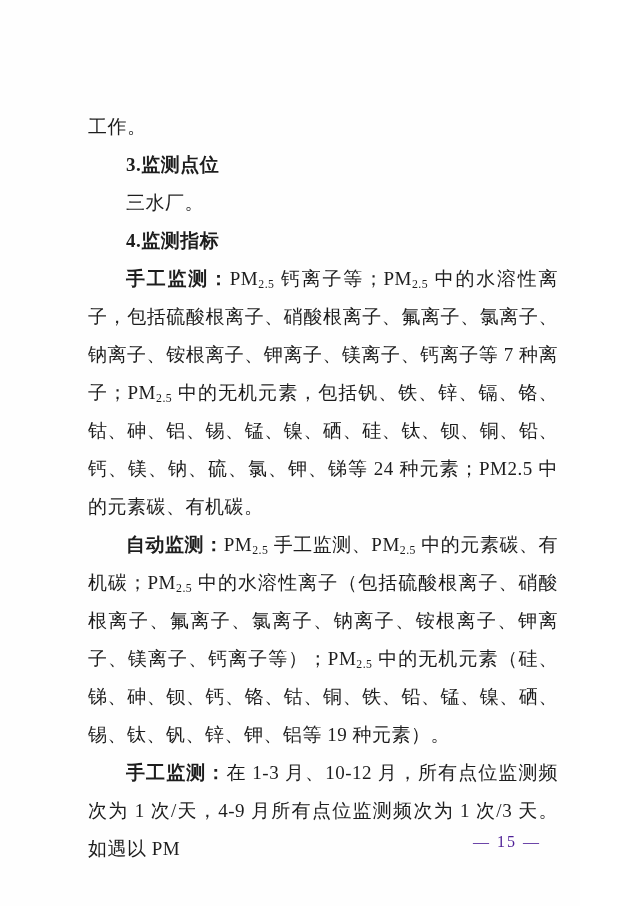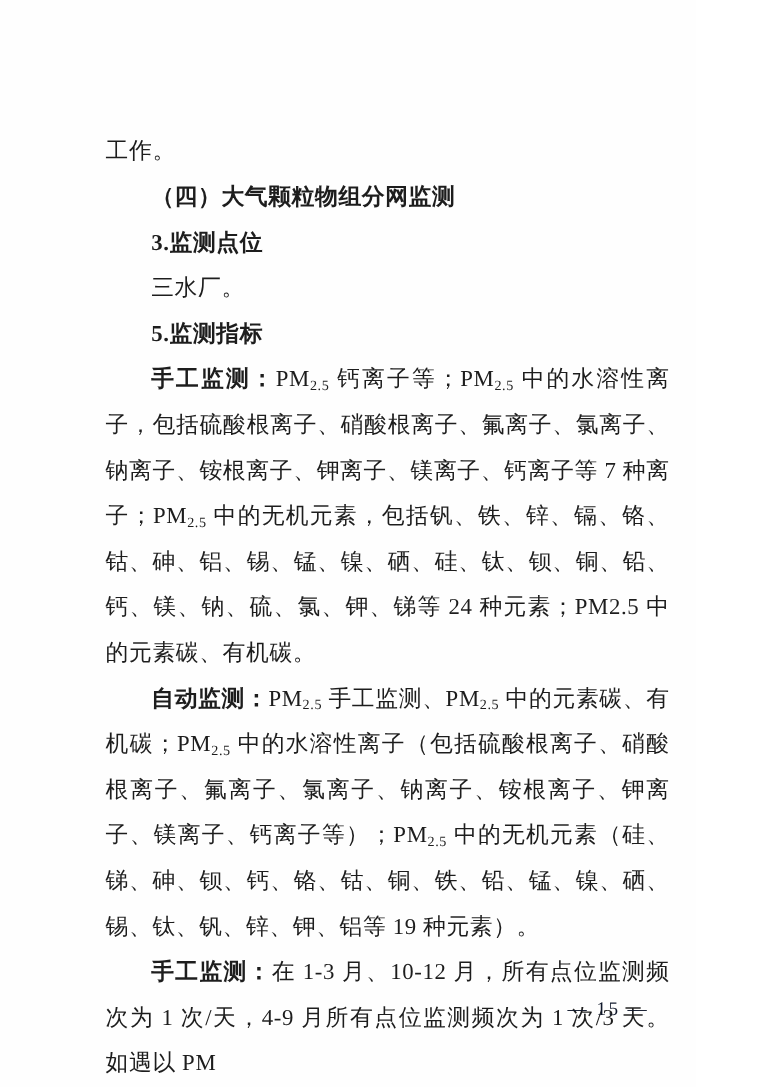--- a/index.html
+++ b/index.html
@@ -47,33 +47,32 @@
     top: 0.28em;
   }
   .page-number {
     position: absolute;
     top: 833px;
     left: 452px;
     width: 110px;
     text-align: center;
     font-family: "Liberation Serif", "DejaVu Serif", serif;
     font-size: 16px;
-    color: #0f172a;
+    color: #4c1d95;
     letter-spacing: 2px;
     white-space: nowrap;
   }
 </style>
 </head>
 <body>
 
 <div class="page">
   <div class="content" id="doc-content">
       <p class="body"><span>工作。</span></p>
-      <p class="heading indent"><span>（四）大气颗粒物组分网监测</span></p>
       <p class="heading indent"><span>3.监测点位</span></p>
       <p class="body indent"><span>三水厂。</span></p>
-      <p class="heading indent"><span>5.监测指标</span></p>
+      <p class="heading indent"><span>4.监测指标</span></p>
       <p class="body indent"><span class="seg-b">手工监测：</span><span>PM</span><sub class="pm-sub">2.5</sub><span> 钙离子等；PM</span><sub class="pm-sub">2.5</sub><span> 中的水溶性离子，包括硫酸根离子、硝酸根离子、氟离子、氯离子、钠离子、铵根离子、钾离子、镁离子、钙离子等 7 种离子；PM</span><sub class="pm-sub">2.5</sub><span> 中的无机元素，包括钒、铁、锌、镉、铬、钴、砷、铝、锡、锰、镍、硒、硅、钛、钡、铜、铅、钙、镁、钠、硫、氯、钾、锑等 24 种元素；PM2.5 中的元素碳、有机碳。</span></p>
       <p class="body indent"><span class="seg-b">自动监测：</span><span>PM</span><sub class="pm-sub">2.5</sub><span> 手工监测、PM</span><sub class="pm-sub">2.5</sub><span> 中的元素碳、有机碳；PM</span><sub class="pm-sub">2.5</sub><span> 中的水溶性离子（包括硫酸根离子、硝酸根离子、氟离子、氯离子、钠离子、铵根离子、钾离子、镁离子、钙离子等）；PM</span><sub class="pm-sub">2.5</sub><span> 中的无机元素（硅、锑、砷、钡、钙、铬、钴、铜、铁、铅、锰、镍、硒、锡、钛、钒、锌、钾、铝等 19 种元素）。</span></p>
       <p class="body indent"><span class="seg-b">手工监测：</span><span>在 1-3 月、10-12 月，所有点位监测频次为 1 次/天，4-9 月所有点位监测频次为 1 次/3 天。如遇以 PM</span></p>
     </div>
   <div class="page-number">— 15 —</div>
 </div>
 
 </body></html>

